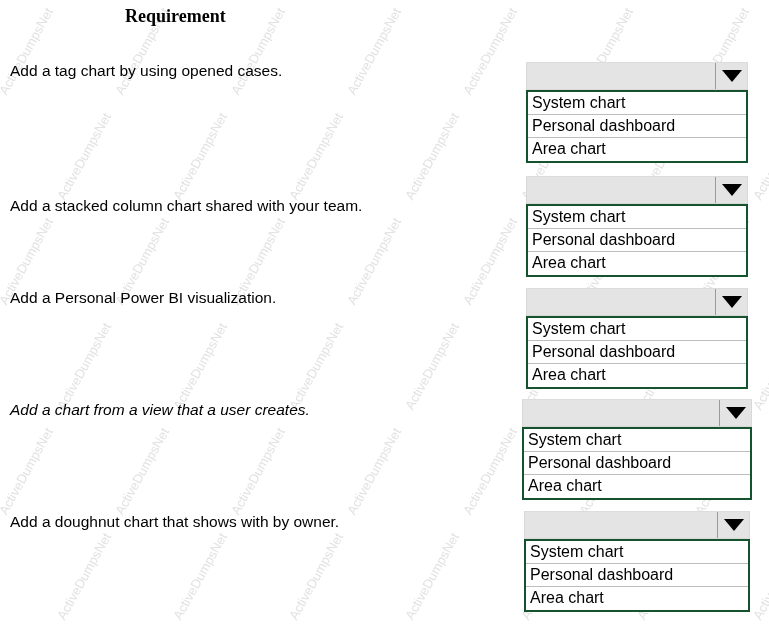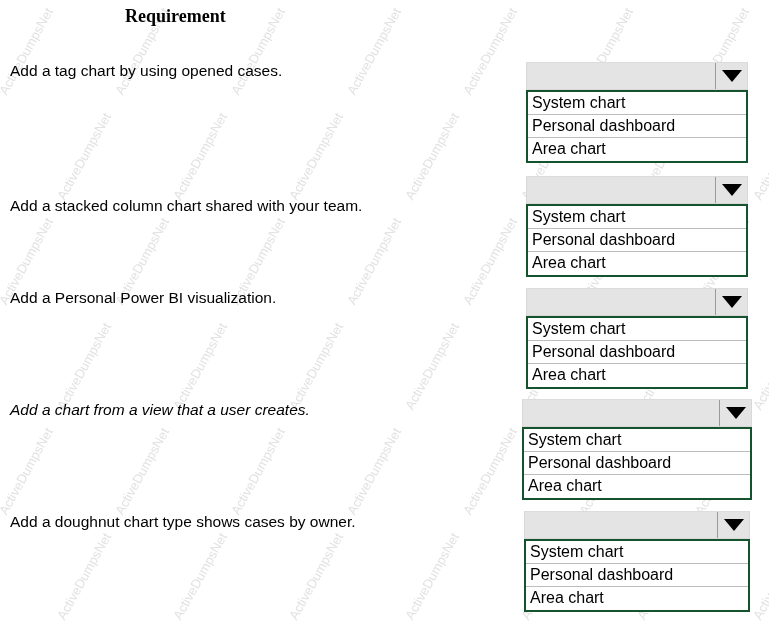--- a/index.html
+++ b/index.html
@@ -233,21 +233,21 @@
             <div class="arrow-tri"></div>
           </div>
         </div>
         <div class="listbox" style="left: 522px; top: 427px; width: 230px;">
           <div class="option">System chart</div>
           <div class="option">Personal dashboard</div>
           <div class="option">Area chart</div>
         </div>
       </div>
       <div class="req-row" style="top: 0px;">
-        <div class="req-text" style="top: 513px;">Add a doughnut chart type shows cases by owner.</div>
+        <div class="req-text" style="top: 513px;">Add a doughnut chart that shows with by owner.</div>
         <div class="combo" style="left: 524px; top: 511px; width: 226px;">
           <span style="position: absolute; left: 5px; top: 4px; font-size: 15px;"></span>
           <div class="combo-arrow-cell">
             <div class="arrow-tri"></div>
           </div>
         </div>
         <div class="listbox" style="left: 524px; top: 539px; width: 226px;">
           <div class="option">System chart</div>
           <div class="option">Personal dashboard</div>
           <div class="option">Area chart</div>

